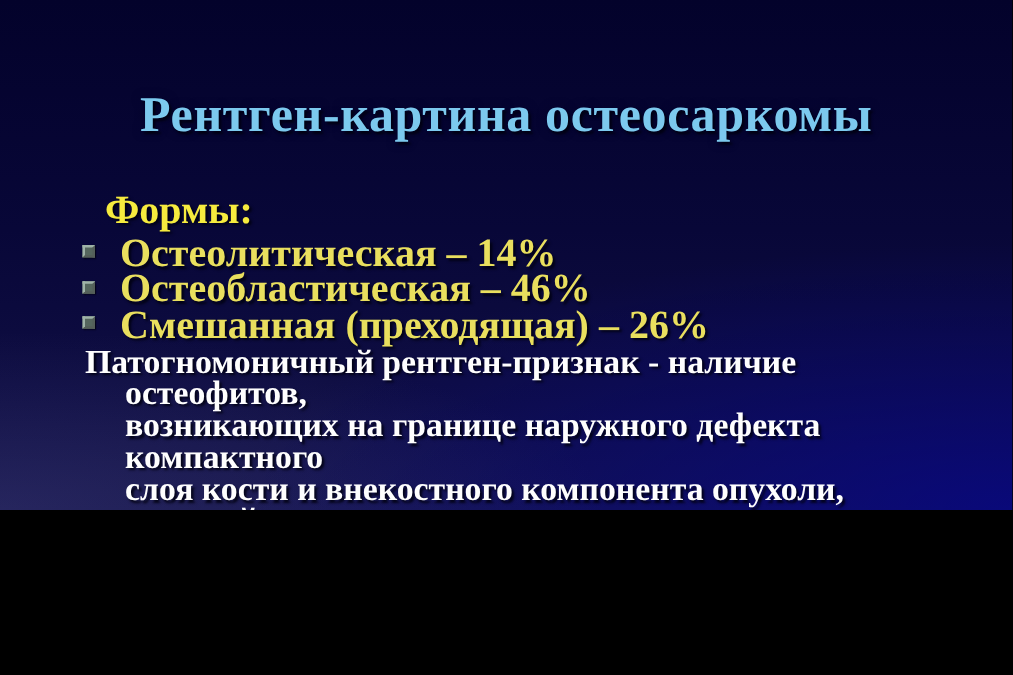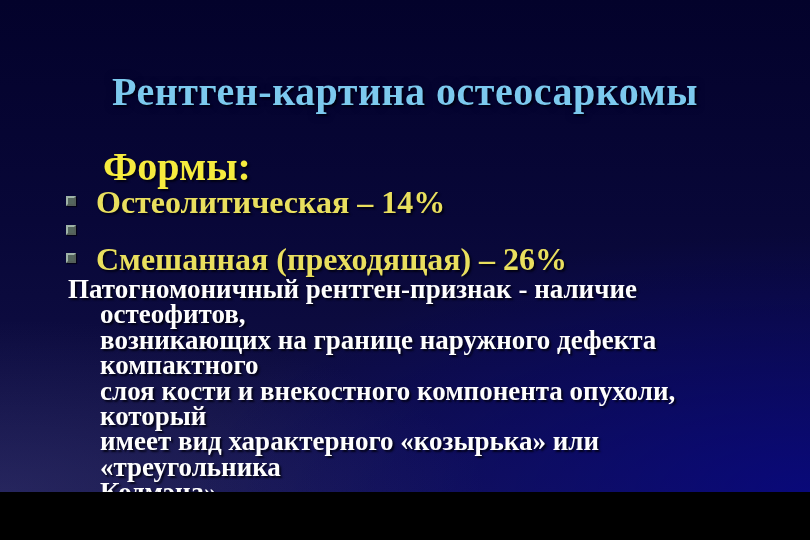--- a/index.html
+++ b/index.html
@@ -3,21 +3,21 @@
 <meta charset="utf-8">
 <style>
   html, body {
     margin: 0;
     padding: 0;
     background: #000;
   }
   .slide {
     position: relative;
     width: 810px;
-    height: 492px;
+    height: 408px;
     overflow: hidden;
     font-family: "Liberation Serif", "DejaVu Serif", serif;
     background:
       radial-gradient(140% 95% at 100% 100%, rgba(0,0,160,0.55) 0%, rgba(0,0,160,0.0) 55%),
       radial-gradient(120% 70% at 0% 100%, rgba(80,80,140,0.30) 0%, rgba(80,80,140,0.0) 50%),
       linear-gradient(to bottom, #03022b 0%, #080738 45%, #0e0d42 75%, #14134a 100%);
   }
   .title {
     position: absolute;
     top: 68px;
@@ -28,23 +28,23 @@
     font-size: 40px;
     line-height: 48px;
     font-weight: bold;
     color: #7cc9ee;
     text-shadow: 2px 2px 2px rgba(0,0,15,0.85), 0 0 8px rgba(0,0,40,0.6);
     letter-spacing: 0.5px;
   }
   .subheading {
     position: absolute;
     top: 148px;
-    left: 103px;
+    left: 84px;
     margin: 0;
-    font-size: 40px;
+    font-size: 32px;
     line-height: 38px;
     font-weight: bold;
     color: #f6eb3e;
     text-shadow: 2px 2px 2px rgba(0,0,15,0.85);
   }
   .bullets {
     position: absolute;
     top: 188px;
     left: 66px;
     margin: 0;
@@ -98,20 +98,21 @@
 
   <h2 class="subheading">Формы:</h2>
 
   <ul class="bullets">
     <li class="bullet-item">
       <span class="sq"></span>
       <span>Остеолитическая – 14%</span>
     </li>
     <li class="bullet-item">
       <span class="sq"></span>
+      <span>Остеобластическая – 46%</span>
     </li>
     <li class="bullet-item">
       <span class="sq"></span>
       <span>Смешанная (преходящая) – 26%</span>
     </li>
   </ul>
 
   <div class="paras">
     <p class="para">Патогномоничный рентген-признак - наличие остеофитов,
 возникающих на границе наружного дефекта компактного

